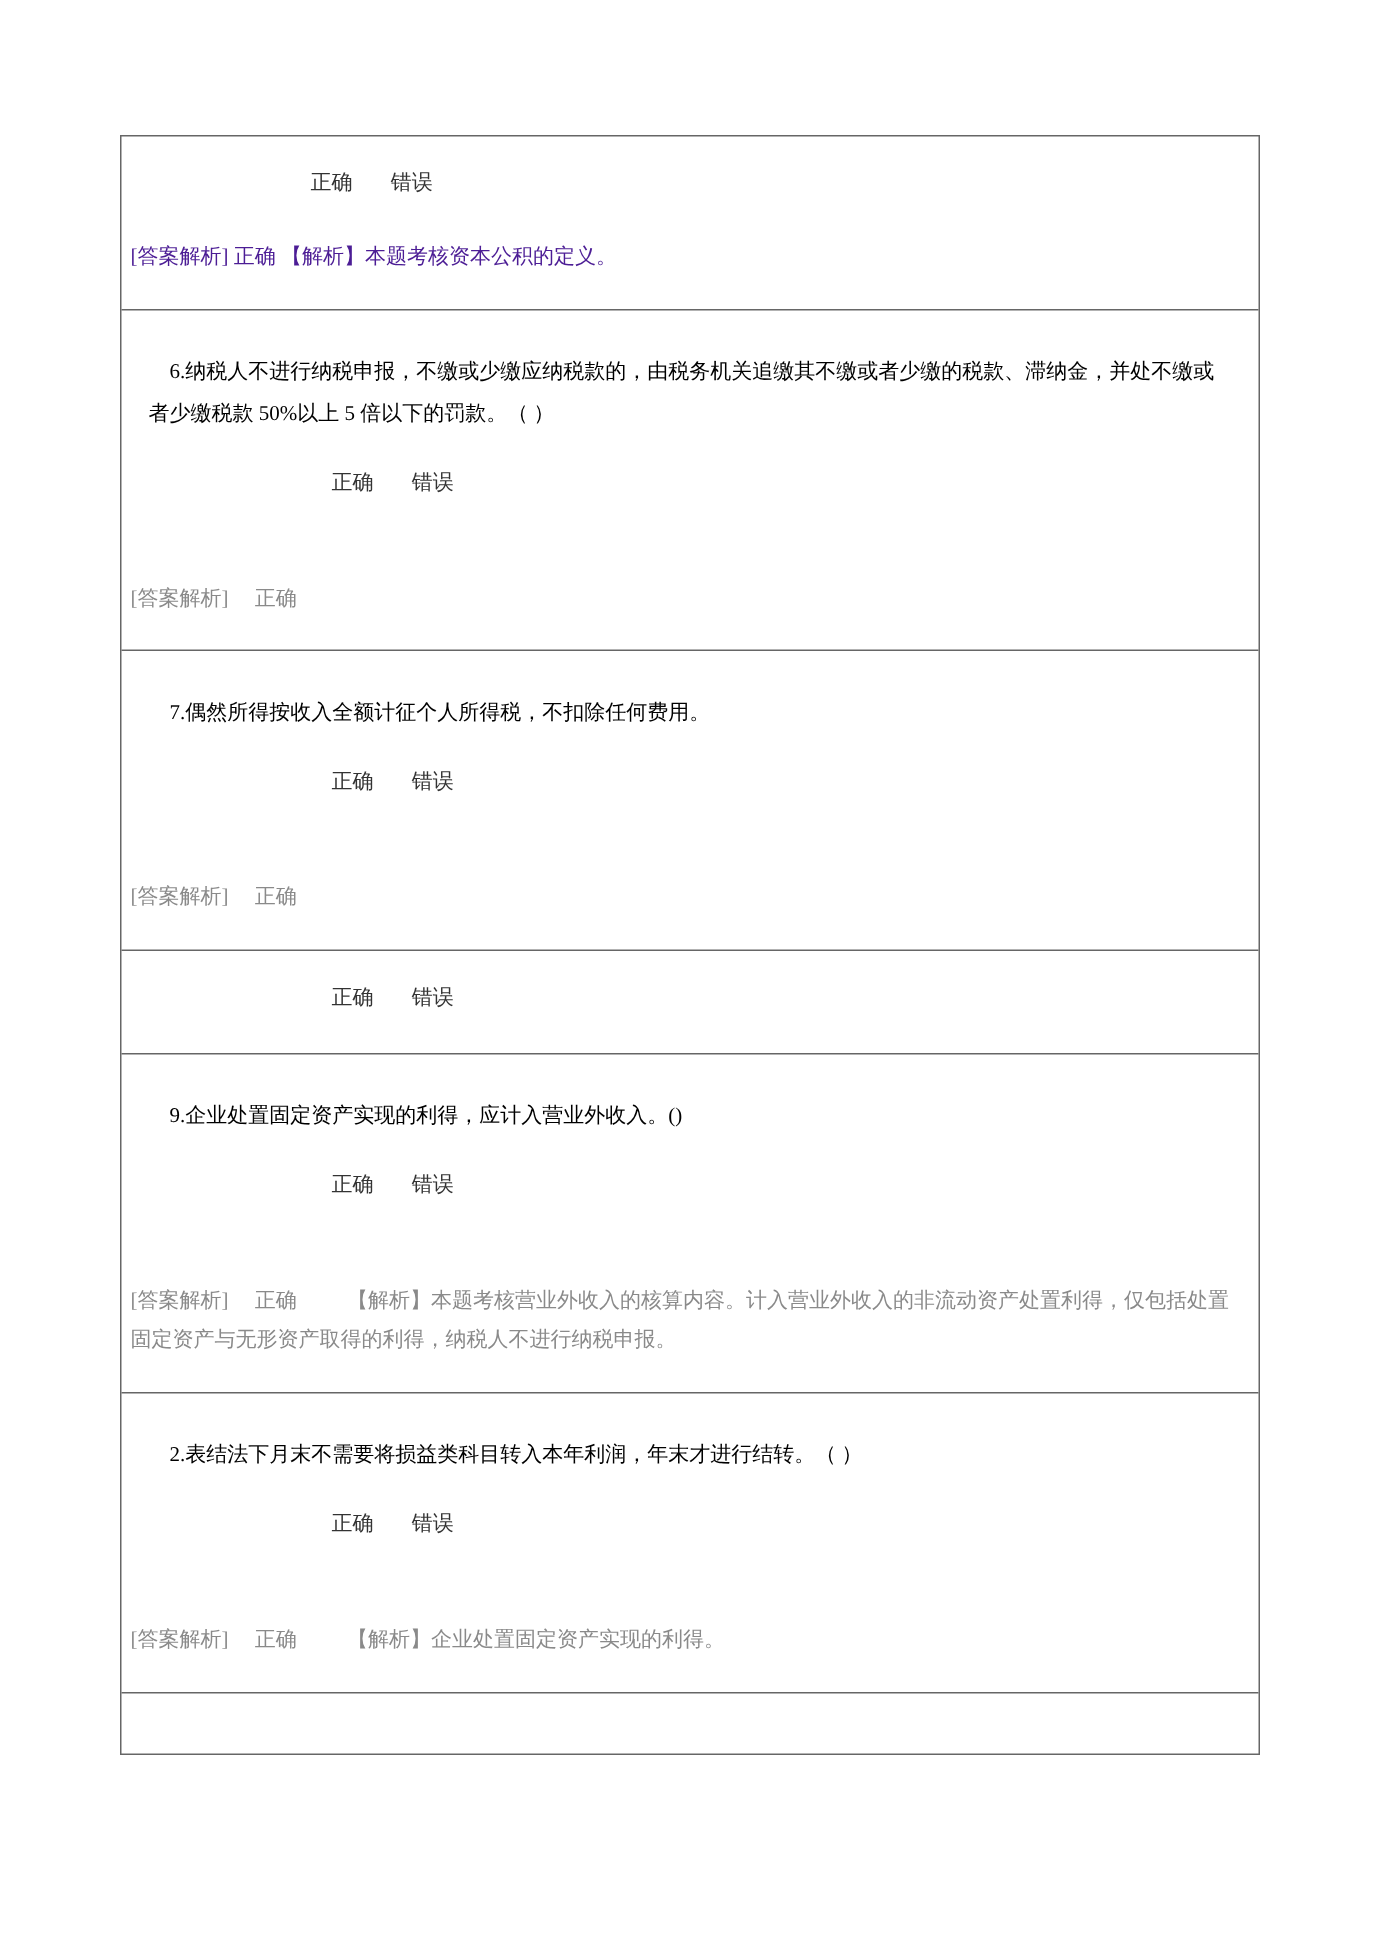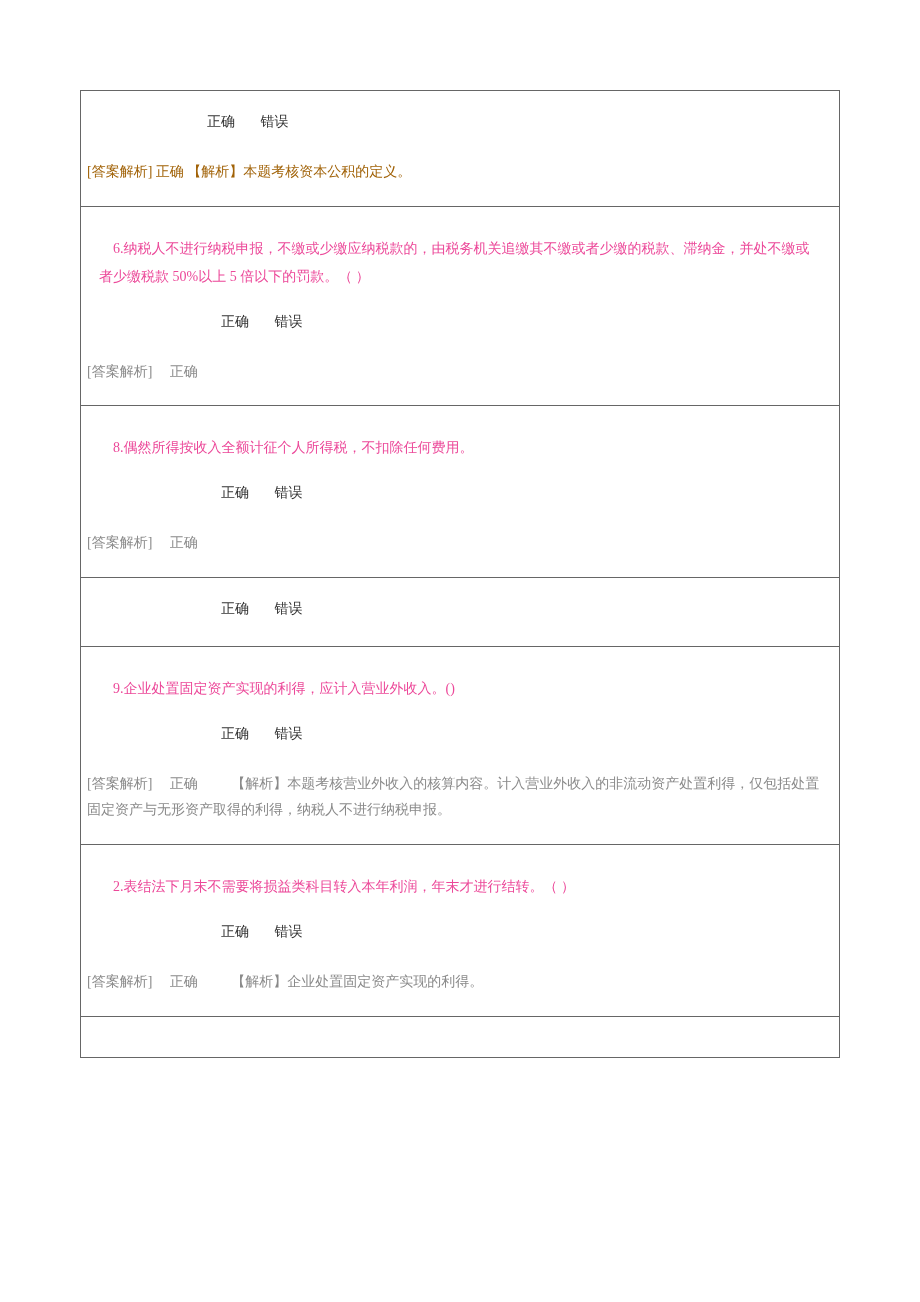--- a/index.html
+++ b/index.html
@@ -20,37 +20,38 @@
     border-bottom: 1px solid #666666;
     padding: 0;
   }
   .block:last-child {
     border-bottom: none;
   }
   .q-text {
     padding: 28px 18px 0 18px;
     line-height: 2.0;
     text-indent: 1em;
-    color: #ec4899;
+    color: #000000;
   }
   .options {
     padding: 22px 0 28px 0;
     text-align: left;
     text-indent: 10em;
     color: #333333;
   }
   .options .opt {
     display: inline-block;
     margin-right: 22px;
     text-indent: 0;
   }
   .answer {
     padding: 0 18px 20px 6px;
     color: #8a8a8a;
     line-height: 1.9;
+    margin-top: 28px;
   }
   .answer .label {
     color: #8a8a8a;
   }
   .answer .val {
     margin-left: 14px;
   }
   .answer .exp {
     margin-left: 30px;
   }
@@ -60,21 +61,21 @@
     text-indent: 9em;
     color: #333333;
   }
   .top-options .opt {
     display: inline-block;
     margin-right: 22px;
     text-indent: 0;
   }
   .top-answer {
     padding: 0 18px 20px 6px;
-    color: #a16207;
+    color: #4c1d95;
     line-height: 1.9;
   }
   .bottom-pad {
     height: 40px;
   }
 </style>
 </head>
 <body>
 
 <div class="page">
@@ -97,21 +98,21 @@
       <span class="opt">正确</span>
       <span class="opt">错误</span>
     </div>
     <div class="answer">
       <span class="label">[答案解析]</span>
       <span class="val">正确</span>
     </div>
   </div>
 
   <div class="block">
-    <div class="q-text">8.偶然所得按收入全额计征个人所得税，不扣除任何费用。</div>
+    <div class="q-text">7.偶然所得按收入全额计征个人所得税，不扣除任何费用。</div>
     <div class="options">
       <span class="opt">正确</span>
       <span class="opt">错误</span>
     </div>
     <div class="answer">
       <span class="label">[答案解析]</span>
       <span class="val">正确</span>
     </div>
   </div>
 

